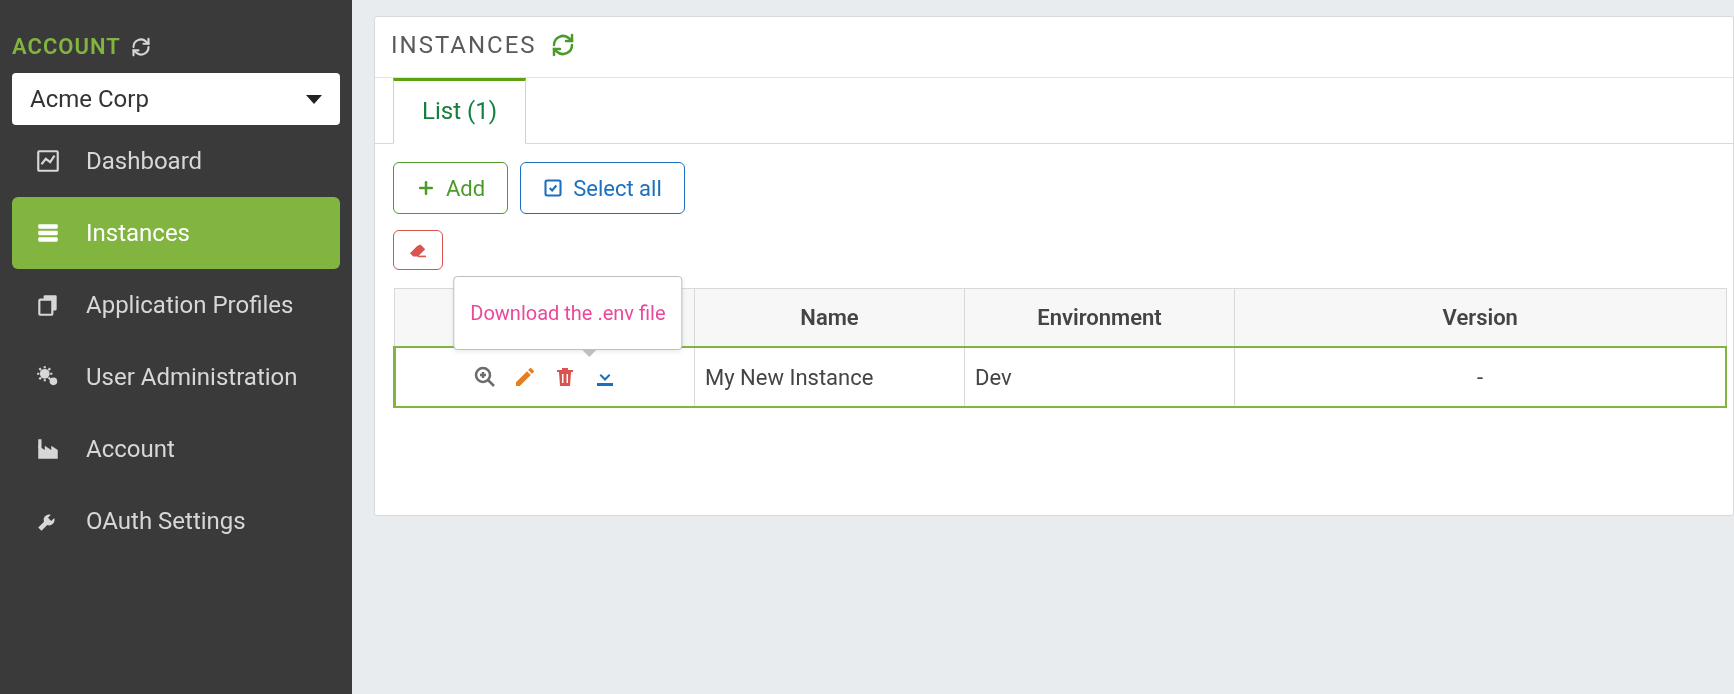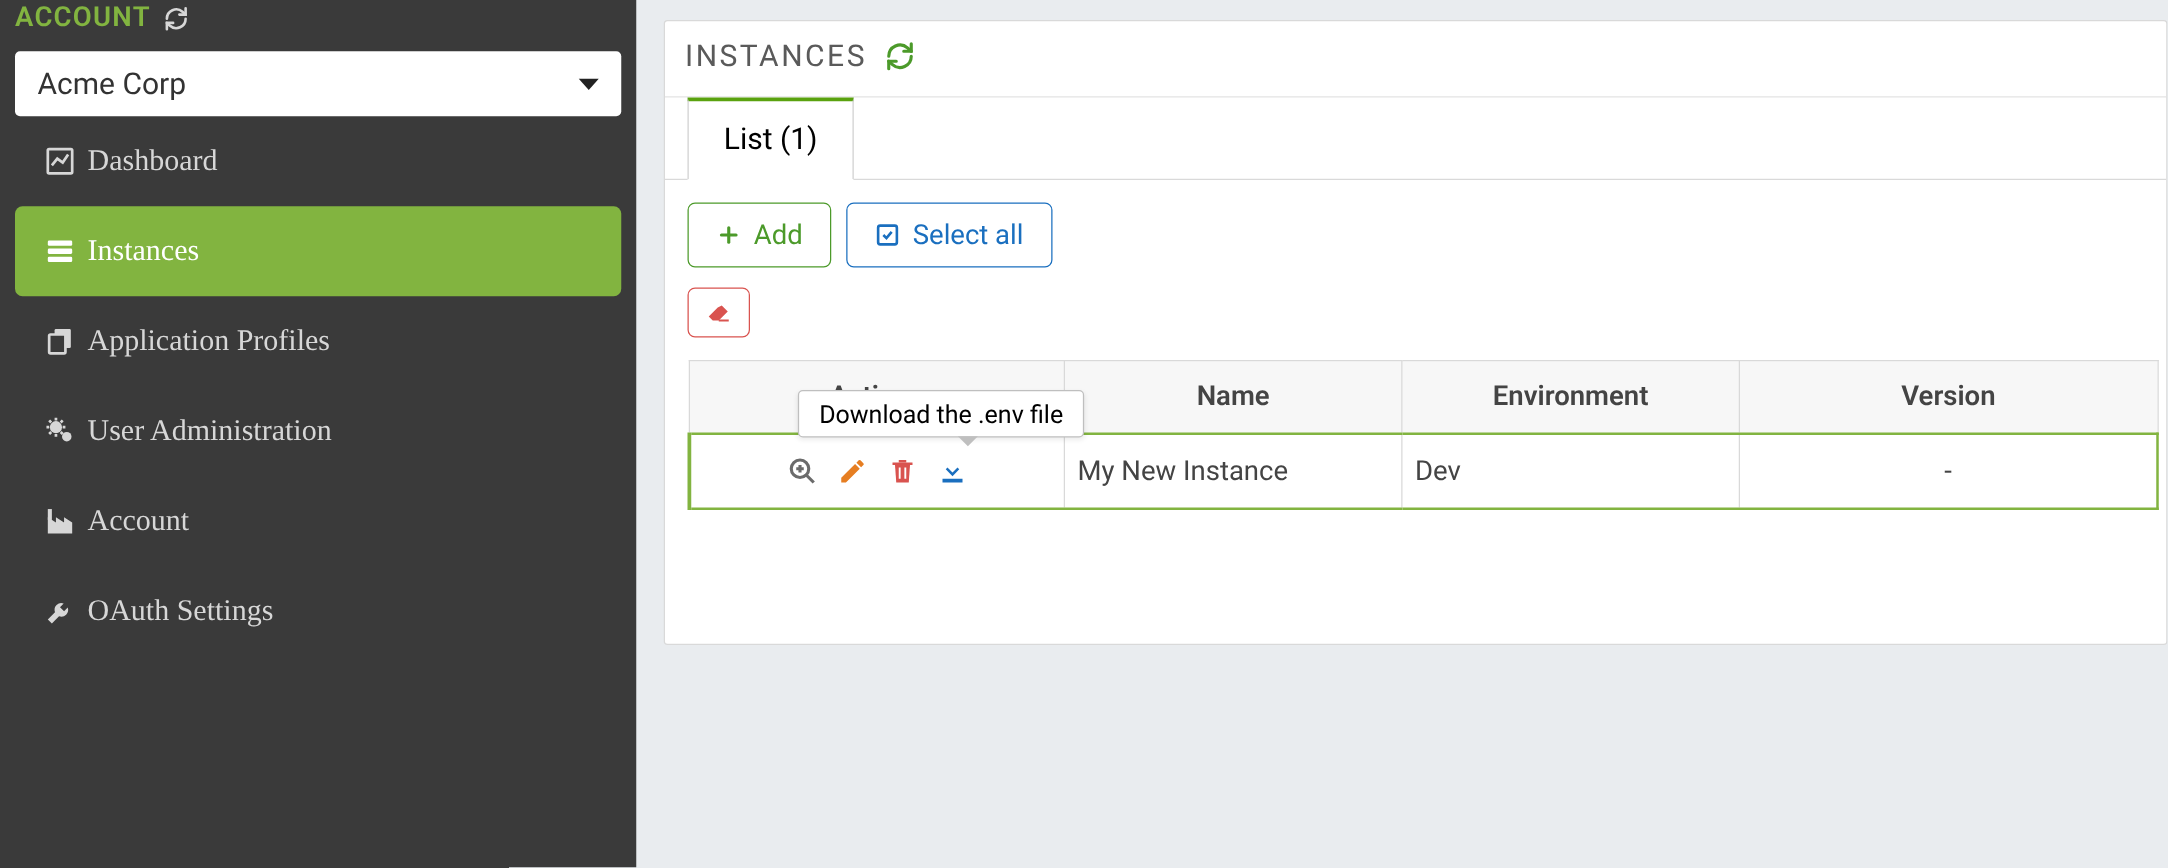--- a/index.html
+++ b/index.html
@@ -5,23 +5,23 @@
 * { box-sizing: border-box; margin: 0; padding: 0; }
 body {
   font-family: -apple-system, BlinkMacSystemFont, "Segoe UI", Roboto, "Helvetica Neue", Arial, sans-serif;
   background: #e9ecef;
   width: 1734px;
   height: 694px;
   overflow: hidden;
   display: flex;
 }
 .sidebar {
-  width: 509px;
+  width: 352px;
   background: #3a3a3a;
-  padding: 2px 12px 12px 12px;
+  padding: 34px 12px 12px 12px;
   flex-shrink: 0;
 }
 .sidebar-heading {
   color: #82b440;
   font-size: 22px;
   font-weight: 600;
   letter-spacing: 1px;
   margin-bottom: 14px;
   display: flex;
   align-items: center;
@@ -46,27 +46,26 @@
   width: 0; height: 0;
   border-left: 8px solid transparent;
   border-right: 8px solid transparent;
   border-top: 9px solid #222;
 }
 .menu-list { list-style: none; }
 .menu-item {
   height: 72px;
   display: flex;
   align-items: center;
-  gap: 8px;
+  gap: 24px;
   padding: 0 22px;
   color: #d7d7d7;
   font-size: 24px;
   border-radius: 6px;
   cursor: pointer;
-  font-family: Liberation Serif, serif;
 }
 .menu-item.active {
   background: #82b440;
   color: #fff;
 }
 .menu-item .icon-slot { width: 28px; display:flex; align-items:center; justify-content:center; }
 .main {
   flex: 1;
   padding: 16px 0 0 22px;
 }
@@ -94,21 +93,21 @@
   padding-left: 18px;
   margin-top: -1px;
 }
 .tab {
   border: 1px solid #d0d0d0;
   border-bottom: 1px solid #fff;
   border-top: 3px solid #5aa20f;
   background: #fff;
   padding: 16px 28px 18px 28px;
   font-size: 24px;
-  color: #000000;
+  color: #15803d;
   position: relative;
   top: 1px;
   cursor: pointer;
   text-align: right;
 }
 .toolbar {
   padding: 18px 16px 0 18px;
 }
 .btn-row { display: flex; gap: 12px; }
 .btn {
@@ -159,27 +158,26 @@
 .actions-cell { display:flex; gap:14px; align-items:center; justify-content:center; position: relative; }
 .action-icon { width:26px; height:26px; display:flex; align-items:center; justify-content:center; cursor:pointer; }
 .tooltip {
   position: absolute;
   bottom: 40px;
   left: 50%;
   transform: translateX(-40%);
   background: #fff;
   border: 1px solid #bfbfbf;
   border-radius: 4px;
-  padding: 6px 16px;
+  padding: 24px 16px;
   font-size: 20px;
-  color: #000000;
+  color: #ec4899;
   white-space: nowrap;
   box-shadow: 0 2px 4px rgba(0,0,0,0.08);
   z-index: 5;
-  margin-left: 28px;
 }
 .tooltip::after {
   content: '';
   position: absolute;
   bottom: -8px;
   left: 56%;
   width: 0; height: 0;
   border-left: 8px solid transparent;
   border-right: 8px solid transparent;
   border-top: 8px solid #bfbfbf;

